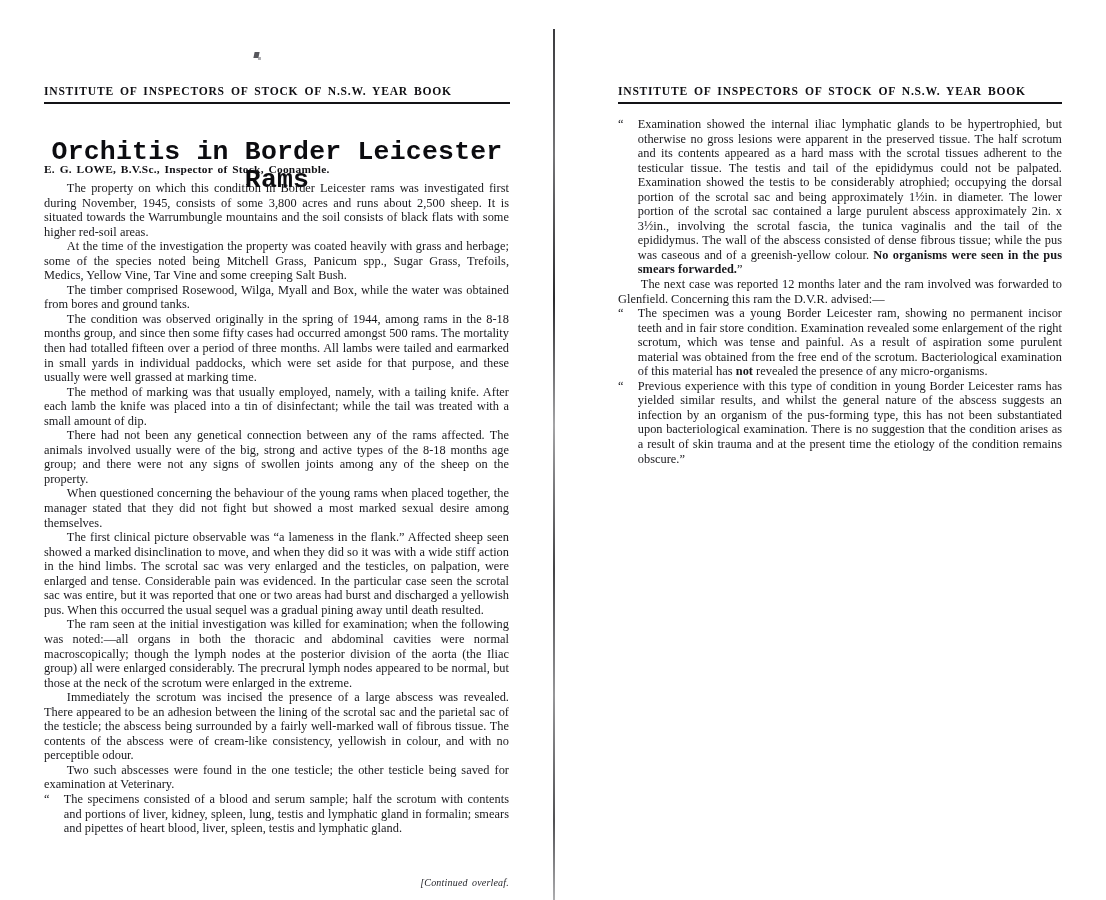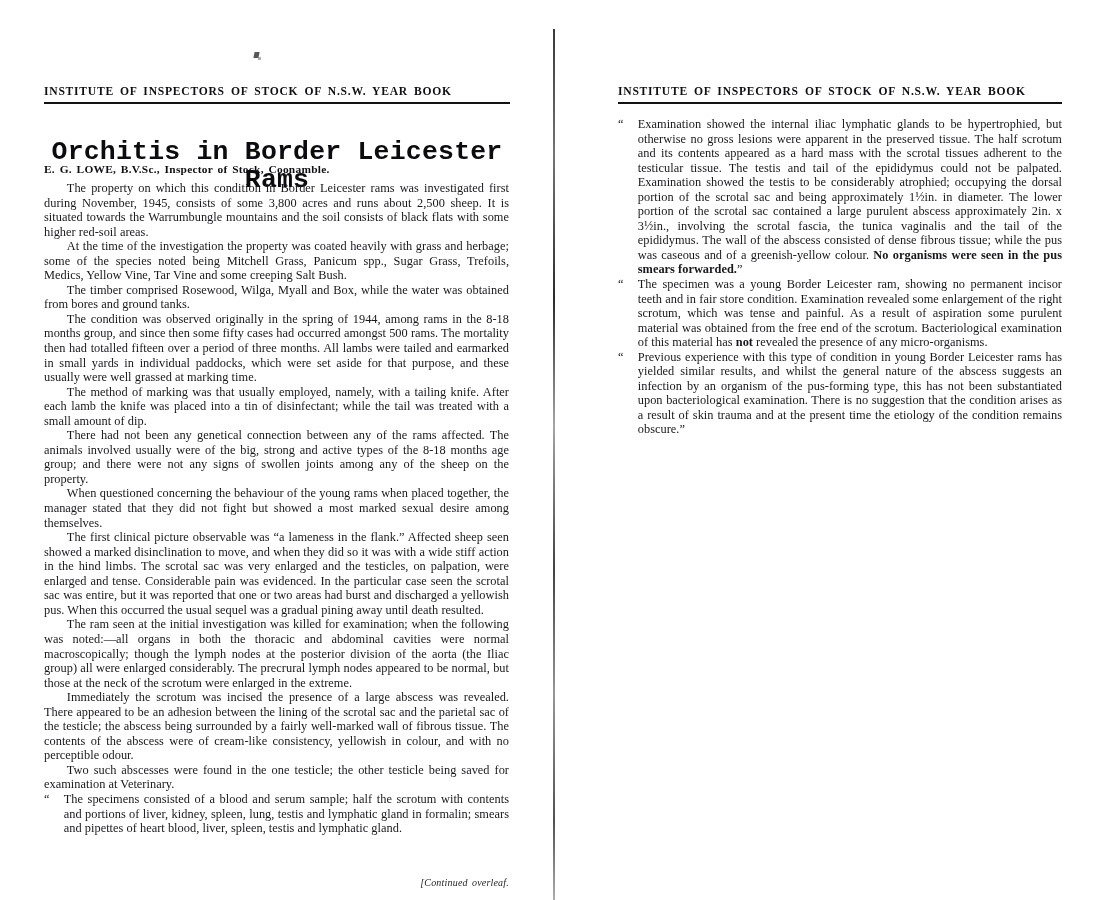--- a/index.html
+++ b/index.html
@@ -202,20 +202,21 @@
 
   <div class="page page-right">
 
     <div class="running-head" style="left:63px; top:56px;">INSTITUTE OF INSPECTORS OF STOCK OF N.S.W. YEAR BOOK</div>
     <div class="rule-head" style="left:63px; top:73px; width:444px;"></div>
 
     <div class="col-body" style="left:63px; top:88px; width:444px;">
 
       <p class="quote"><span class="hang">“</span><span>Examination showed the internal iliac lymphatic glands to be hypertrophied, but otherwise no gross lesions were apparent in the preserved tissue. The half scrotum and its contents appeared as a hard mass with the scrotal tissues adherent to the testicular tissue. The testis and tail of the epididymus could not be palpated. Examination showed the testis to be considerably atrophied; occupying the dorsal portion of the scrotal sac and being approximately 1½in. in diameter. The lower portion of the scrotal sac contained a large purulent abscess approximately 2in. x 3½in., involving the scrotal fascia, the tunica vaginalis and the tail of the epididymus. The wall of the abscess consisted of dense fibrous tissue; while the pus was caseous and of a greenish-yellow colour. </span><b>No organisms were seen in the pus smears forwarded.</b><span>”</span></p>
 
+      <p>The next case was reported 12 months later and the ram involved was forwarded to Glenfield. Concerning this ram the D.V.R. advised:—</p>
 
       <p class="quote"><span class="hang">“</span><span>The specimen was a young Border Leicester ram, showing no permanent incisor teeth and in fair store condition. Examination revealed some enlargement of the right scrotum, which was tense and painful. As a result of aspiration some purulent material was obtained from the free end of the scrotum. Bacteriological examination of this material has </span><b>not</b><span> revealed the presence of any micro-organisms.</span></p>
 
       <p class="quote"><span class="hang">“</span><span>Previous experience with this type of condition in young Border Leicester rams has yielded similar results, and whilst the general nature of the abscess suggests an infection by an organism of the pus-forming type, this has not been substantiated upon bacteriological examination. There is no suggestion that the condition arises as a result of skin trauma and at the present time the etiology of the condition remains obscure.”</span></p>
 
     </div>
 
     <div class="folio" style="top:868px;">38</div>
   </div>
 

